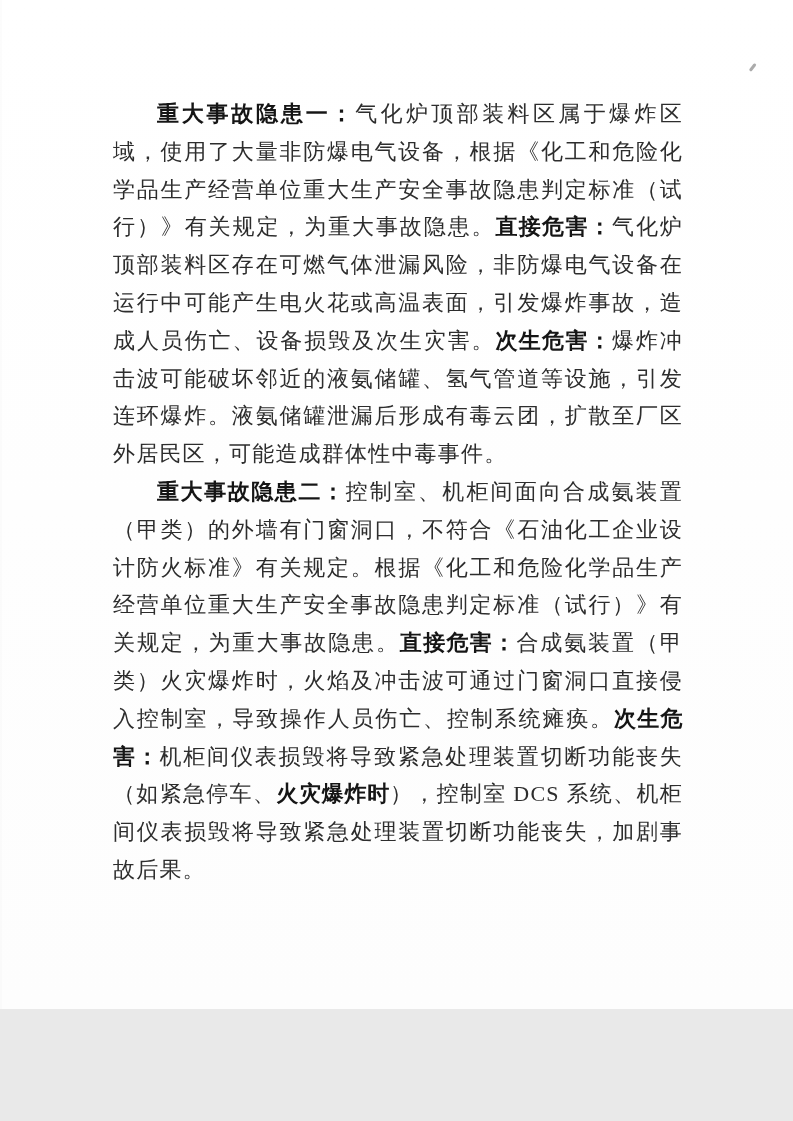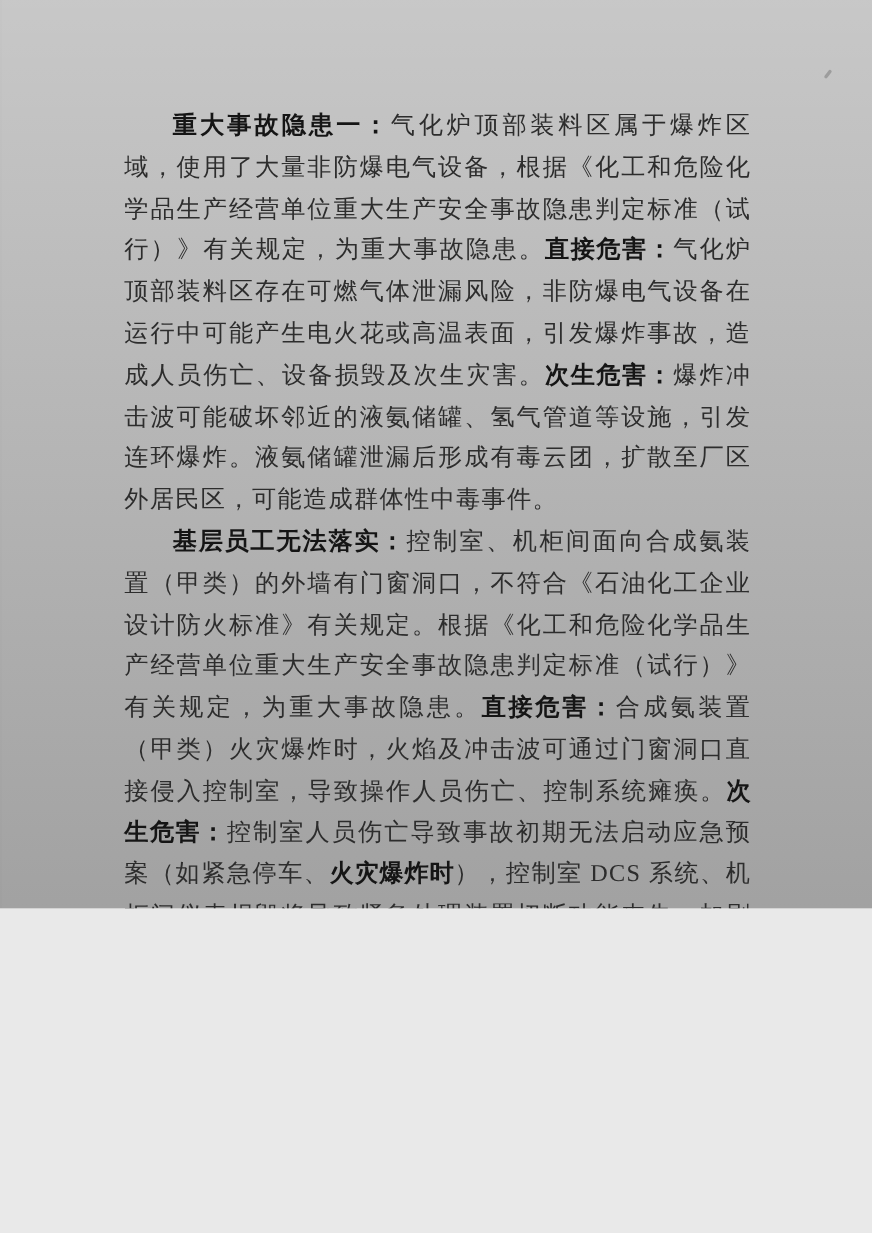--- a/index.html
+++ b/index.html
@@ -3,22 +3,22 @@
 <meta charset="utf-8">
 <style>
   html, body {
     margin: 0;
     padding: 0;
     background: #e9e9e9;
   }
   .sheet {
     position: relative;
     width: 793px;
-    height: 826px;
-    background: #a3a3a3;
+    height: 1009px;
+    background: #ffffff;
     overflow: hidden;
     font-family: "Liberation Serif", "DejaVu Serif", serif;
   }
   
   .sheet::before {
     content: "";
     position: absolute;
     inset: 0;
     background:
       linear-gradient(90deg, rgba(0,0,0,0.012) 0 2px, transparent 2px 7px),
@@ -72,20 +72,20 @@
 <body>
 
 <div class="sheet">
 
   <span class="scan-artifact"></span>
 
   <div class="content">
 
     <p><span class="b">重大事故隐患一：</span><span>气化炉顶部装料区属于爆炸区域，使用了大量非防爆电气设备，根据《化工和危险化学品生产经营单位重大生产安全事故隐患判定标准（试行）》有关规定，为重大事故隐患。</span><span class="b">直接危害：</span><span>气化炉顶部装料区存在可燃气体泄漏风险，非防爆电气设备在运行中可能产生电火花或高温表面，引发爆炸事故，造成人员伤亡、设备损毁及次生灾害。</span><span class="b">次生危害：</span><span>爆炸冲击波可能破坏邻近的液氨储罐、氢气管道等设施，引发连环爆炸。液氨储罐泄漏后形成有毒云团，扩散至厂区外居民区，可能造成群体性中毒事件。</span></p>
 
-    <p><span class="b">基层员工无法落实：</span><span>控制室、机柜间面向合成氨装置（甲类）的外墙有门窗洞口，不符合《石油化工企业设计防火标准》有关规定。根据《化工和危险化学品生产经营单位重大生产安全事故隐患判定标准（试行）》有关规定，为重大事故隐患。</span><span class="b">直接危害：</span><span>合成氨装置（甲类）火灾爆炸时，火焰及冲击波可通过门窗洞口直接侵入控制室，导致操作人员伤亡、控制系统瘫痪。</span><span class="b">次生危害：</span><span>控制室人员伤亡导致事故初期无法启动应急预案（如紧急停车、</span><span class="b">火灾爆炸时</span><span>），控制室 DCS 系统、机柜间仪表损毁将导致紧急处理装置切断功能丧失，加剧事故后果。</span></p>
+    <p><span class="b">重大事故隐患二：</span><span>控制室、机柜间面向合成氨装置（甲类）的外墙有门窗洞口，不符合《石油化工企业设计防火标准》有关规定。根据《化工和危险化学品生产经营单位重大生产安全事故隐患判定标准（试行）》有关规定，为重大事故隐患。</span><span class="b">直接危害：</span><span>合成氨装置（甲类）火灾爆炸时，火焰及冲击波可通过门窗洞口直接侵入控制室，导致操作人员伤亡、控制系统瘫痪。</span><span class="b">次生危害：</span><span>机柜间仪表损毁将导致紧急处理装置切断功能丧失（如紧急停车、</span><span class="b">火灾爆炸时</span><span>），控制室 DCS 系统、机柜间仪表损毁将导致紧急处理装置切断功能丧失，加剧事故后果。</span></p>
 
 
   </div>
 
   <div class="page-number">53</div>
 
 </div>
 
 </body></html>

